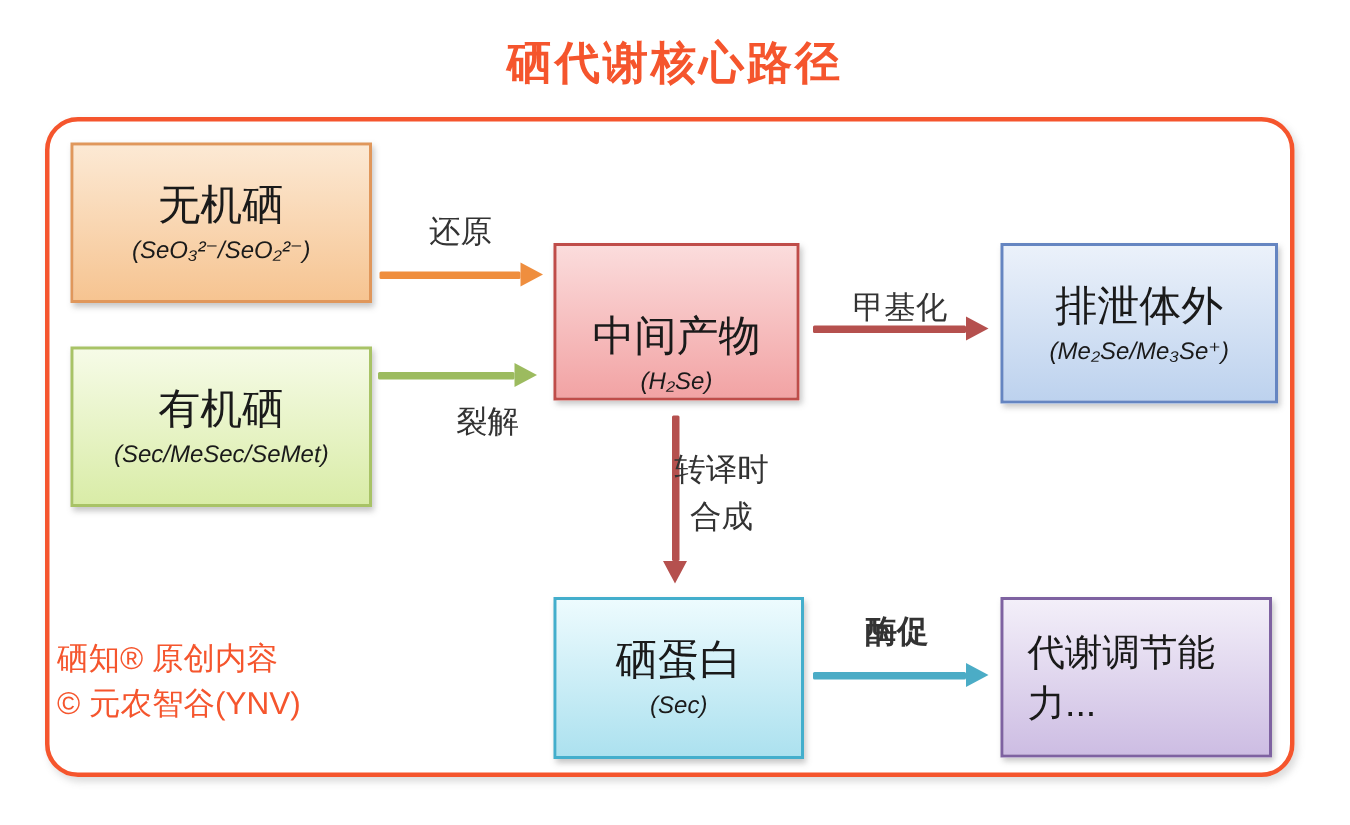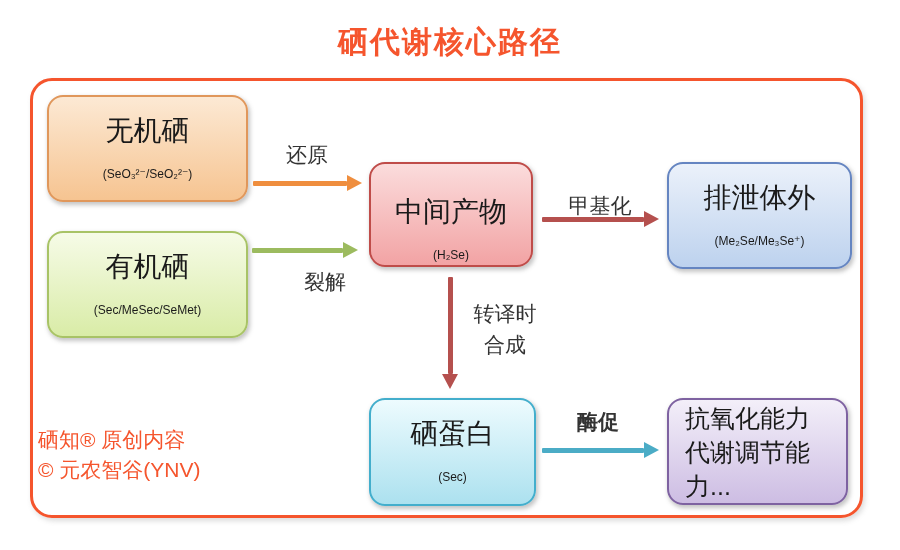--- a/index.html
+++ b/index.html
@@ -14,26 +14,26 @@
     text-align:center;font-size:30px;font-weight:bold;
     color:var(--accent);letter-spacing:2px;
   }
   .frame{
     position:absolute;left:30px;top:78px;width:827px;height:434px;
     border:3px solid var(--accent);border-radius:22px;
     box-shadow:2px 3px 5px rgba(120,120,120,0.25);
     background:transparent;
   }
   .node{
-    position:absolute;border-radius:16px;
+    position:absolute;border-radius:0;
     display:flex;flex-direction:column;align-items:center;justify-content:center;
     box-shadow:1.5px 2.5px 4px rgba(90,90,90,0.35);
   }
   .node .box-title{font-size:28px;line-height:34px;color:#1a1a1a;}
-  .node .box-sub{font-size:12px;line-height:20px;margin-top:16px;color:#1a1a1a;}
+  .node .box-sub{font-size:16px;line-height:20px;margin-top:4px;color:#1a1a1a;font-style:italic;}
   .box-inorganic{
     left:47px;top:95px;width:197px;height:103px;
     background:linear-gradient(180deg,var(--box1_top),var(--box1_bottom));
     border:2px solid var(--box1_border);
   }
   .box-organic{
     left:47px;top:231px;width:197px;height:103px;
     background:linear-gradient(180deg,var(--box2_top),var(--box2_bottom));
     border:2px solid var(--box2_border);
     text-align:right;
@@ -120,21 +120,20 @@
   <div class="box-title">排泄体外</div>
   <div class="box-sub">(Me₂Se/Me₃Se⁺)</div>
 </div>
 
 <div class="node box-selenoprotein">
   <div class="box-title">硒蛋白</div>
   <div class="box-sub">(Sec)</div>
 </div>
 
 <div class="node box-function">
-  <div class="fn-line">抗氧化能力</div>
   <div class="fn-line">代谢调节能力...</div>
 </div>
 
 <div class="arrow a-orange" style="left:253px;top:175px;width:109px;height:16px;">
   <div class="shaft"></div>
   <div class="head"></div>
 </div>
 <div class="flow-label" style="left:262px;top:139px;width:90px;">还原</div>
 
 <div class="arrow a-green" style="left:252px;top:242px;width:106px;height:16px;">
@@ -146,21 +145,21 @@
 <div class="arrow a-red" style="left:542px;top:211px;width:117px;height:16px;">
   <div class="shaft"></div>
   <div class="head"></div>
 </div>
 <div class="flow-label" style="left:555px;top:190px;width:90px;">甲基化</div>
 
 <div class="arrow-down a-red-v" style="left:442px;top:277px;width:16px;height:112px;">
   <div class="shaft"></div>
   <div class="head"></div>
 </div>
-<div class="flow-label" style="left:464px;top:298px;width:82px;">
+<div class="flow-label" style="left:440px;top:298px;width:82px;">
   <div>转译时</div>
   <div>合成</div>
 </div>
 
 <div class="arrow a-teal" style="left:542px;top:442px;width:117px;height:16px;">
   <div class="shaft"></div>
   <div class="head"></div>
 </div>
 <div class="flow-label" style="left:553px;top:406px;width:90px;font-weight:bold;">酶促</div>
 

